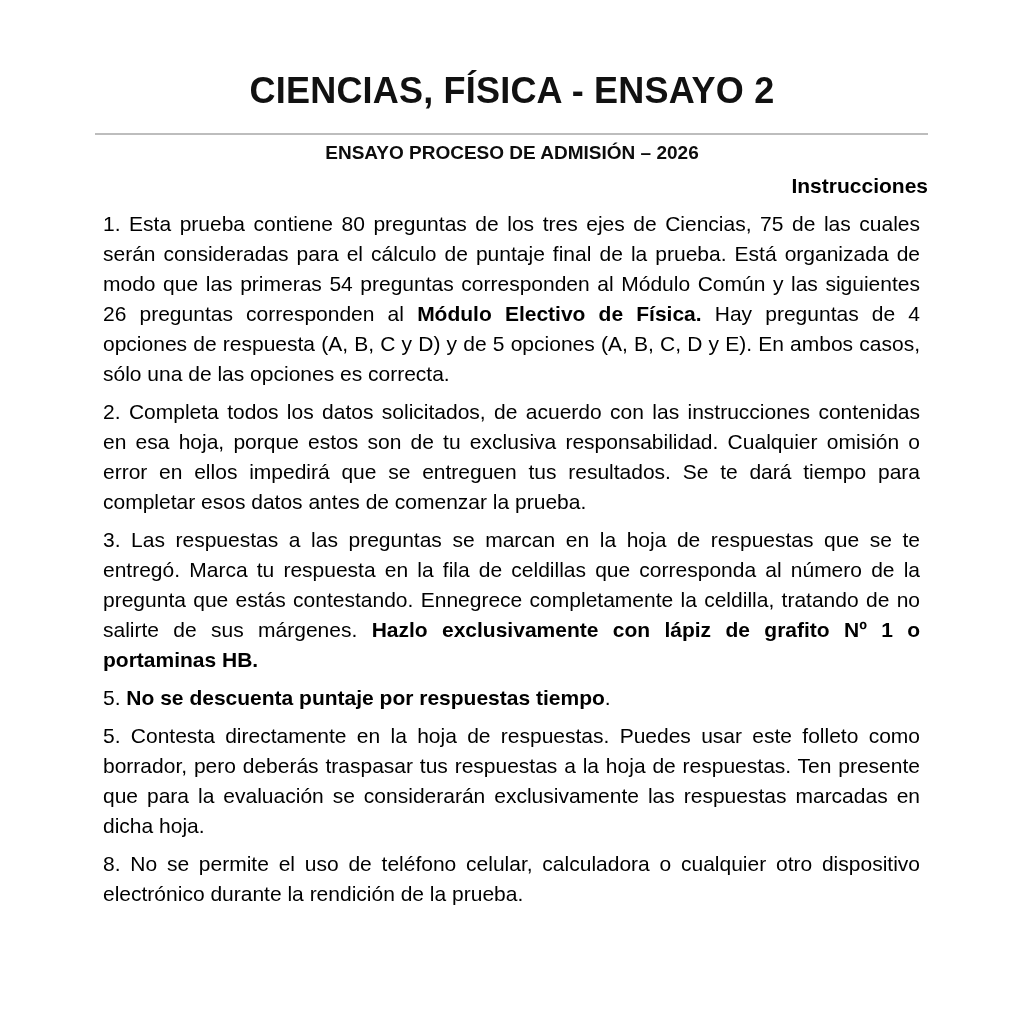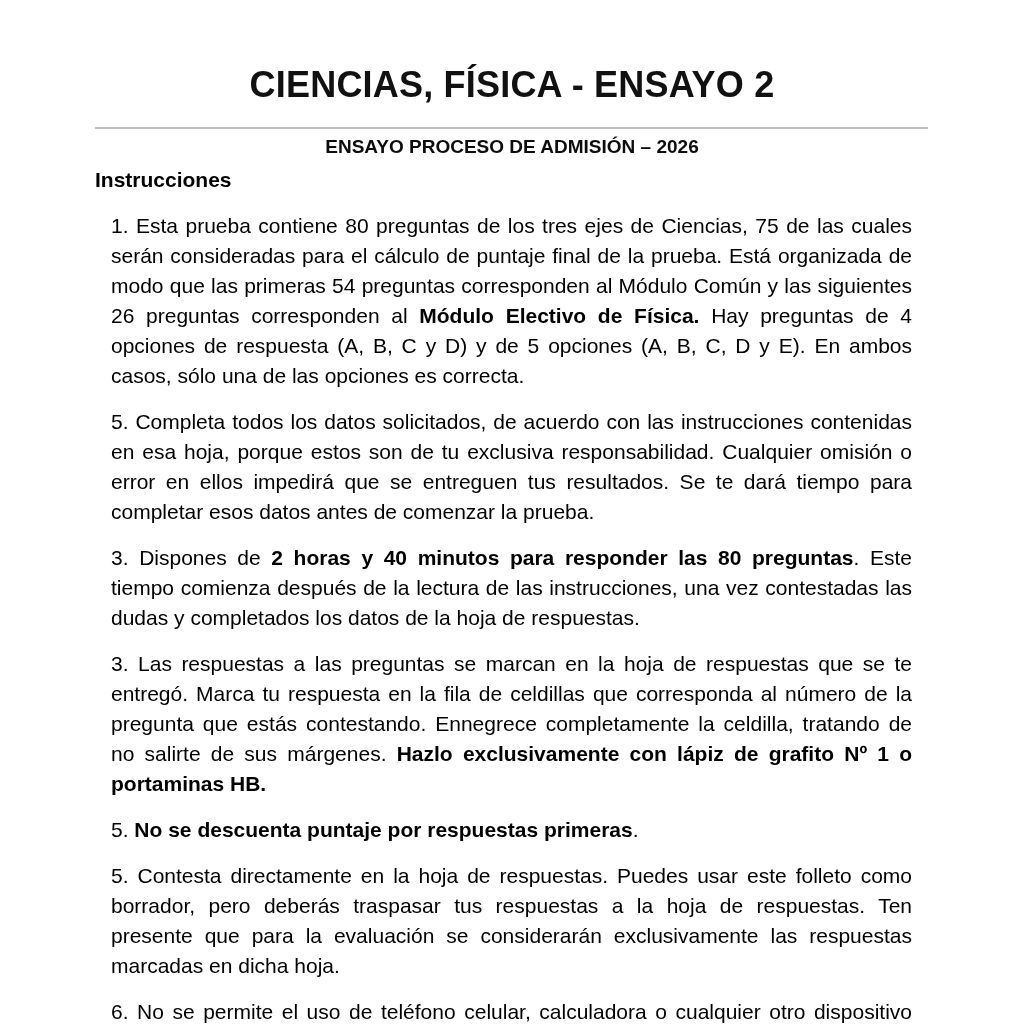--- a/index.html
+++ b/index.html
@@ -19,21 +19,21 @@
     height: 1024px;
     box-sizing: border-box;
     padding: 0;
     position: relative;
   }
   .doc-title {
     text-align: center;
     font-size: 36px;
     font-weight: bold;
     letter-spacing: 0.2px;
-    margin: 4px;
+    margin: 10px;
     padding-top: 58px;
     line-height: 46px;
     color: #111111;
   }
   .rule {
     border: 0;
     border-top: 2px solid #bdbdbd;
     margin: 19px 96px 0 95px;
     height: 0;
   }
@@ -48,26 +48,26 @@
   }
   .body-block {
     margin: 0 96px 0 95px;
     padding-top: 6px;
   }
   .section-heading {
     font-size: 21px;
     font-weight: bold;
     line-height: 30px;
     margin: 0;
-    text-align: left;
+    text-align: right;
   }
   .para {
     font-size: 21px;
     line-height: 30px;
-    margin: 16px;
+    margin: 8px;
     text-align: justify;
     text-justify: inter-word;
     hyphens: none;
   }
   .para b {
     font-weight: bold;
   }
 </style>
 </head>
 <body>
@@ -79,23 +79,22 @@
   <hr class="rule">
 
   <div class="subtitle">ENSAYO PROCESO DE ADMISIÓN – 2026</div>
 
   <div class="body-block">
 
     <div class="section-heading">Instrucciones</div>
 
     <div id="instruction-list">
         <p class="para"><span>1. Esta prueba contiene 80 preguntas de los tres ejes de Ciencias, 75 de las cuales serán consideradas para el cálculo de puntaje final de la prueba. Está organizada de modo que las primeras 54 preguntas corresponden al Módulo Común y las siguientes 26 preguntas corresponden al </span><b>Módulo Electivo de Física.</b><span> Hay preguntas de 4 opciones de respuesta (A, B, C y D) y de 5 opciones (A, B, C, D y E). En ambos casos, sólo una de las opciones es correcta.</span></p>
-        <p class="para"><span>5. Completa todos los datos solicitados, de acuerdo con las instrucciones contenidas en esa hoja, porque estos son de tu exclusiva responsabilidad. Cualquier omisión o error en ellos impedirá que se entreguen tus resultados. Se te dará tiempo para completar esos datos antes de comenzar la prueba.</span></p>
-        <p class="para"><span>3. Dispones de </span><b>2 horas y 40 minutos para responder las 80 preguntas</b><span>. Este tiempo comienza después de la lectura de las instrucciones, una vez contestadas las dudas y completados los datos de la hoja de respuestas.</span></p>
+        <p class="para"><span>2. Completa todos los datos solicitados, de acuerdo con las instrucciones contenidas en esa hoja, porque estos son de tu exclusiva responsabilidad. Cualquier omisión o error en ellos impedirá que se entreguen tus resultados. Se te dará tiempo para completar esos datos antes de comenzar la prueba.</span></p>
         <p class="para"><span>3. Las respuestas a las preguntas se marcan en la hoja de respuestas que se te entregó. Marca tu respuesta en la fila de celdillas que corresponda al número de la pregunta que estás contestando. Ennegrece completamente la celdilla, tratando de no salirte de sus márgenes. </span><b>Hazlo exclusivamente con lápiz de grafito Nº 1 o portaminas HB.</b></p>
-        <p class="para"><span>5. </span><b>No se descuenta puntaje por respuestas primeras</b><span>.</span></p>
+        <p class="para"><span>5. </span><b>No se descuenta puntaje por respuestas tiempo</b><span>.</span></p>
         <p class="para"><span>5. Contesta directamente en la hoja de respuestas. Puedes usar este folleto como borrador, pero deberás traspasar tus respuestas a la hoja de respuestas. Ten presente que para la evaluación se considerarán exclusivamente las respuestas marcadas en dicha hoja.</span></p>
-        <p class="para"><span>6. No se permite el uso de teléfono celular, calculadora o cualquier otro dispositivo electrónico durante la rendición de la prueba.</span></p>
+        <p class="para"><span>8. No se permite el uso de teléfono celular, calculadora o cualquier otro dispositivo electrónico durante la rendición de la prueba.</span></p>
       </div>
 
   </div>
 
 </div>
 
 </body></html>

